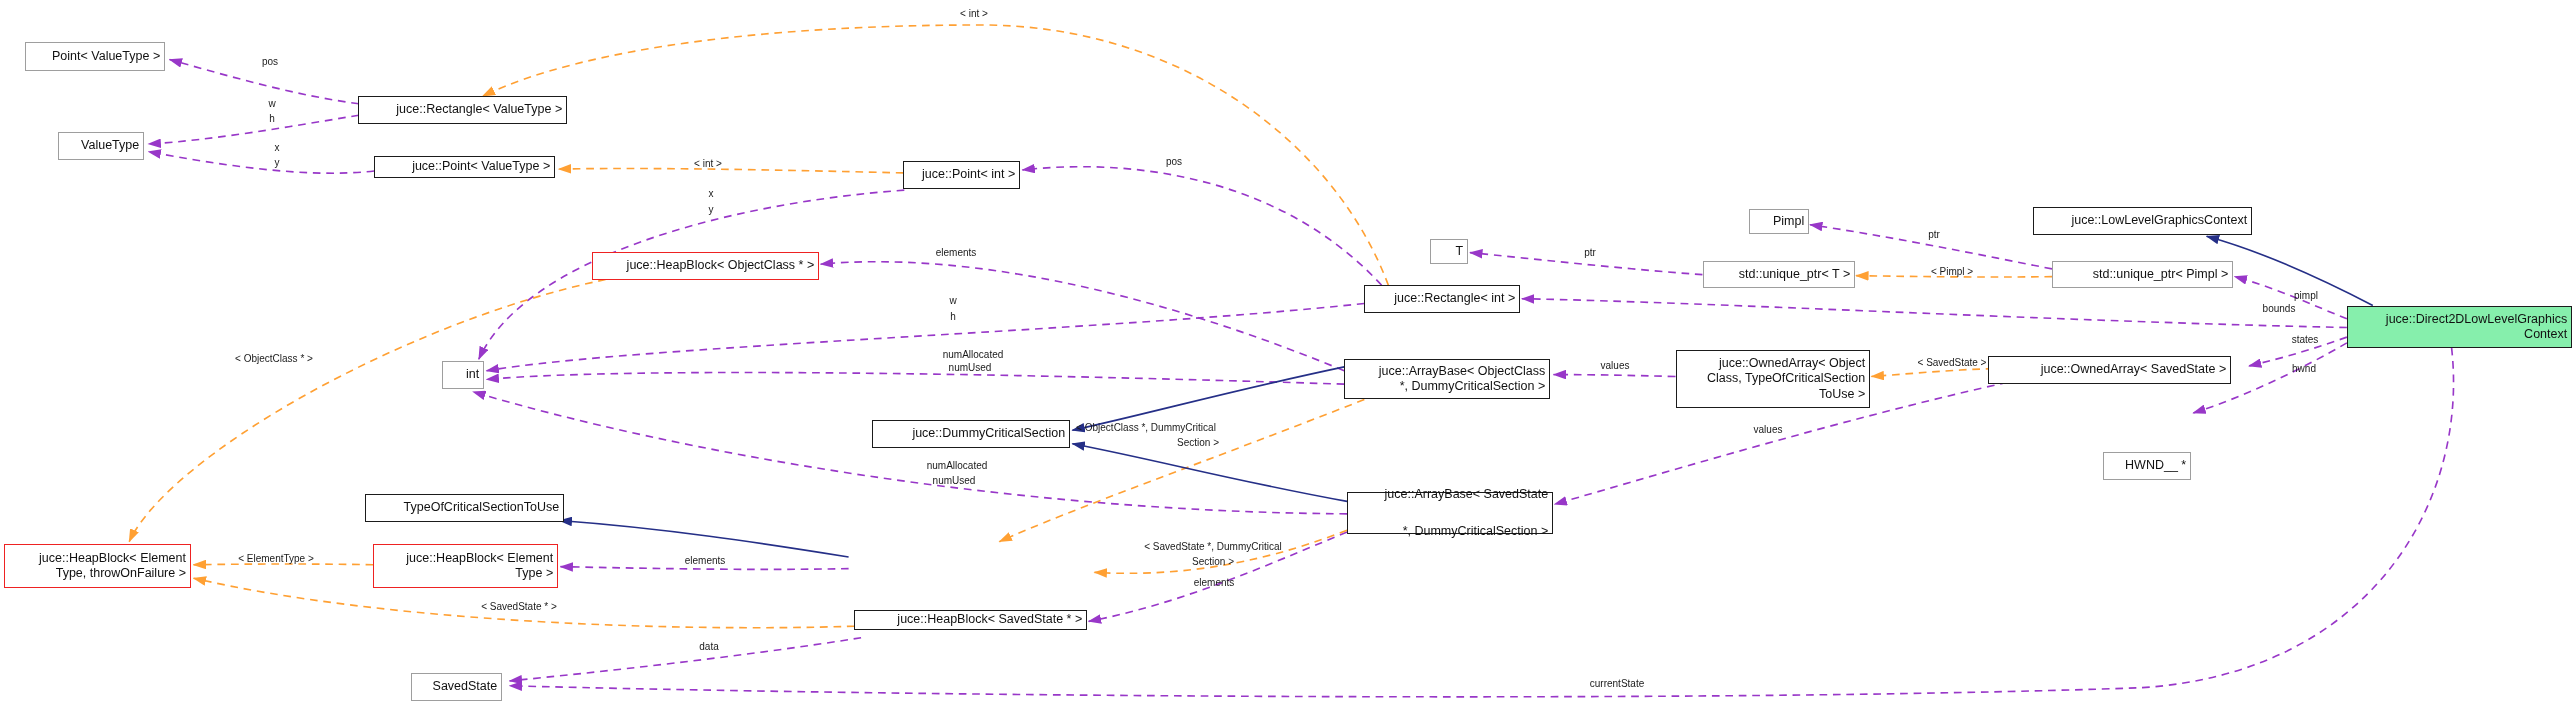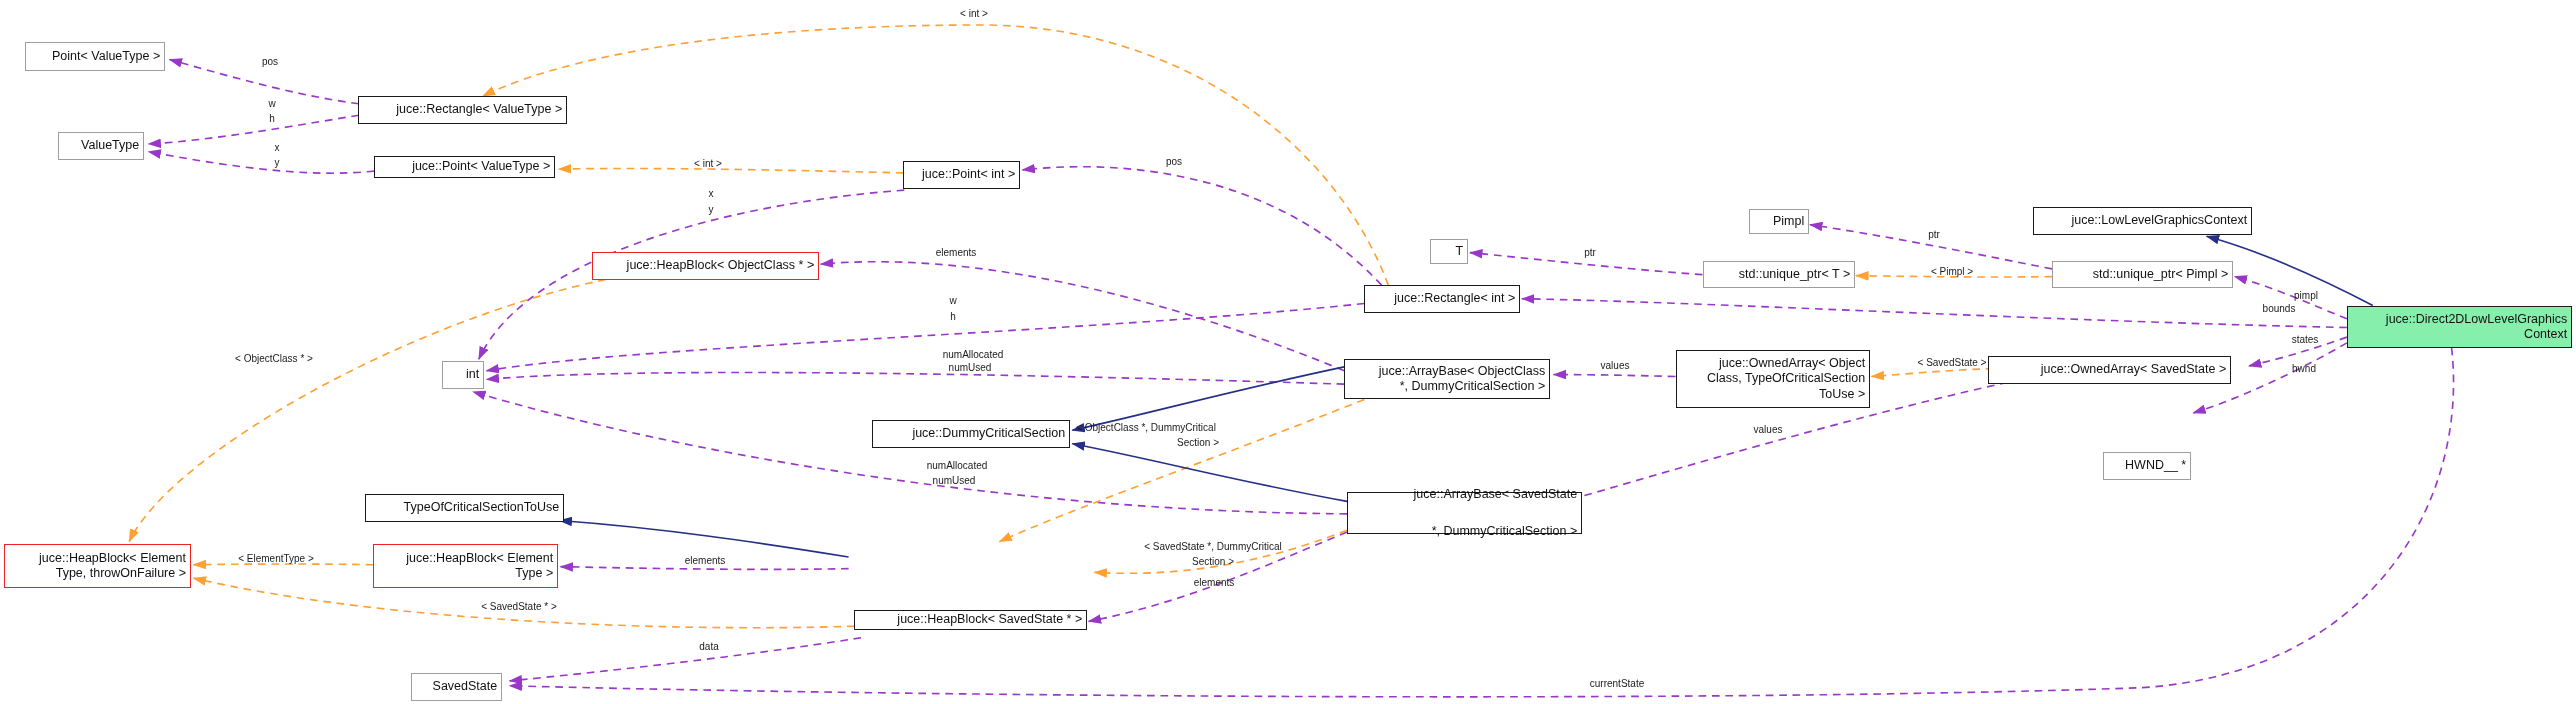--- a/index.html
+++ b/index.html
@@ -131,21 +131,21 @@
     </div>
     <div class="node s-black" style="left: 1988px; top: 356px; width: 243px; height: 28px;">
       <div>juce::OwnedArray&lt; SavedState &gt;</div>
     </div>
     <div class="node s-gray" style="left: 2103px; top: 404px; width: 88px; height: 28px; margin-top: 48px;">
       <div>HWND__ *</div>
     </div>
     <div class="node s-black" style="left: 872px; top: 420px; width: 198px; height: 28px;">
       <div>juce::DummyCriticalSection</div>
     </div>
-    <div class="node s-black" style="left: 1347px; top: 492px; width: 235px; height: 42px; gap: 22px;">
+    <div class="node s-black" style="left: 1347px; top: 492px; width: 206px; height: 42px; gap: 22px;">
       <div>juce::ArrayBase&lt; SavedState</div>
       <div>*, DummyCriticalSection &gt;</div>
     </div>
     <div class="node s-black" style="left: 365px; top: 494px; width: 199px; height: 28px;">
       <div>TypeOfCriticalSectionToUse</div>
     </div>
     <div class="node s-red" style="left: 3.8px; top: 544px; width: 187px; height: 44px;">
       <div>juce::HeapBlock&lt; Element</div>
       <div>Type, throwOnFailure &gt;</div>
     </div>

